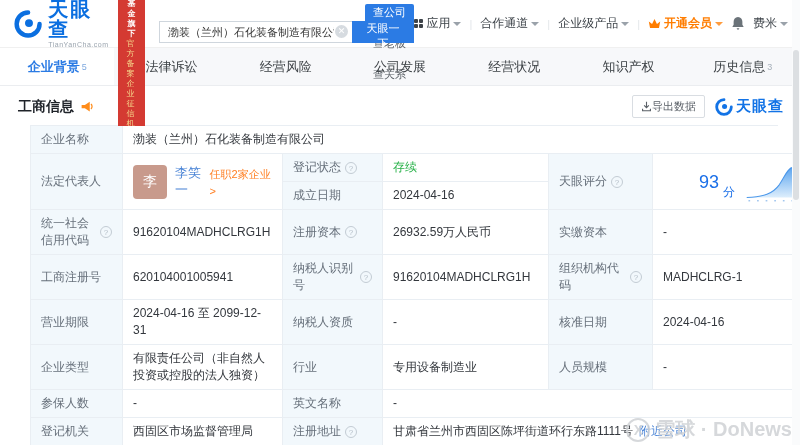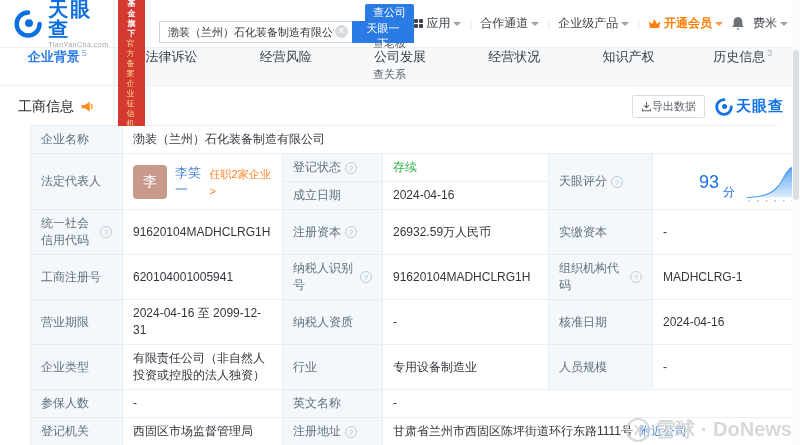--- a/index.html
+++ b/index.html
@@ -31,28 +31,28 @@
   .nav .sep { color:#e4e7ea; font-size:11px; }
   .nav-item { display:flex; align-items:center; gap:3px; cursor:pointer; white-space:nowrap; }
   .caret { width:0; height:0; border-left:4px solid transparent; border-right:4px solid transparent; border-top:4px solid #9aa2aa; margin-top:1px; }
   .vip { color:#ff7d00; font-weight:bold; }
   .vip .caret { border-top-color:#ff9c3f; }
   .grid-icon { display:grid; grid-template-columns:4px 4px; grid-template-rows:4px 4px; gap:1.5px; }
   .grid-icon i { background:#3c4248; border-radius:1px; }
 
   
   .tabbar { height:38px; background:#f7f8fa; border-bottom:1px solid #ebedf0; display:flex; }
-  .mtab { flex:1; display:flex; justify-content:center; font-size:13px; color:#3c4145; cursor:pointer; }
+  .mtab { flex:1; display:flex; align-items:center; justify-content:center; font-size:13px; color:#3c4145; cursor:pointer; }
   .mtab.on { background:#fff; color:#2b7be4; font-weight:bold; }
   .mtab sup { font-size:9px; color:#a6b0ba; margin-left:2px; font-weight:normal; }
   .mtab.on sup { color:#7fa9df; }
 
   
   .sect { display:flex; align-items:center; padding:9px 16px 7px 18px; }
-  .sect-title { font-size:14px; font-weight:normal; color:#1f2329; }
+  .sect-title { font-size:14px; font-weight:bold; color:#1f2329; }
   .sect-ico { margin-left:6px; }
   .sect-right { margin-left:auto; display:flex; align-items:center; gap:10px; }
   .export-btn { display:flex; align-items:center; gap:0; border:1px solid #d9dde2; border-radius:2px; font-size:11px; color:#595f66; padding:3px 8px; background:#fff; cursor:pointer; }
   .brand { display:flex; align-items:center; gap:3px; font-size:15px; font-weight:bold; color:#1273e6; letter-spacing:1px; }
 
   
   .t { display:grid; grid-template-columns:92px 160px 100px 166px 104px 1fr;
        margin:0 22px 0 30px; border-top:1px solid #e9eef3; border-left:1px solid #e9eef3; }
   .c { border-right:1px solid #e9eef3; border-bottom:1px solid #e9eef3; padding:5px 10px;
        font-size:12px; line-height:17px; display:flex; align-items:center; min-height:27px; }

